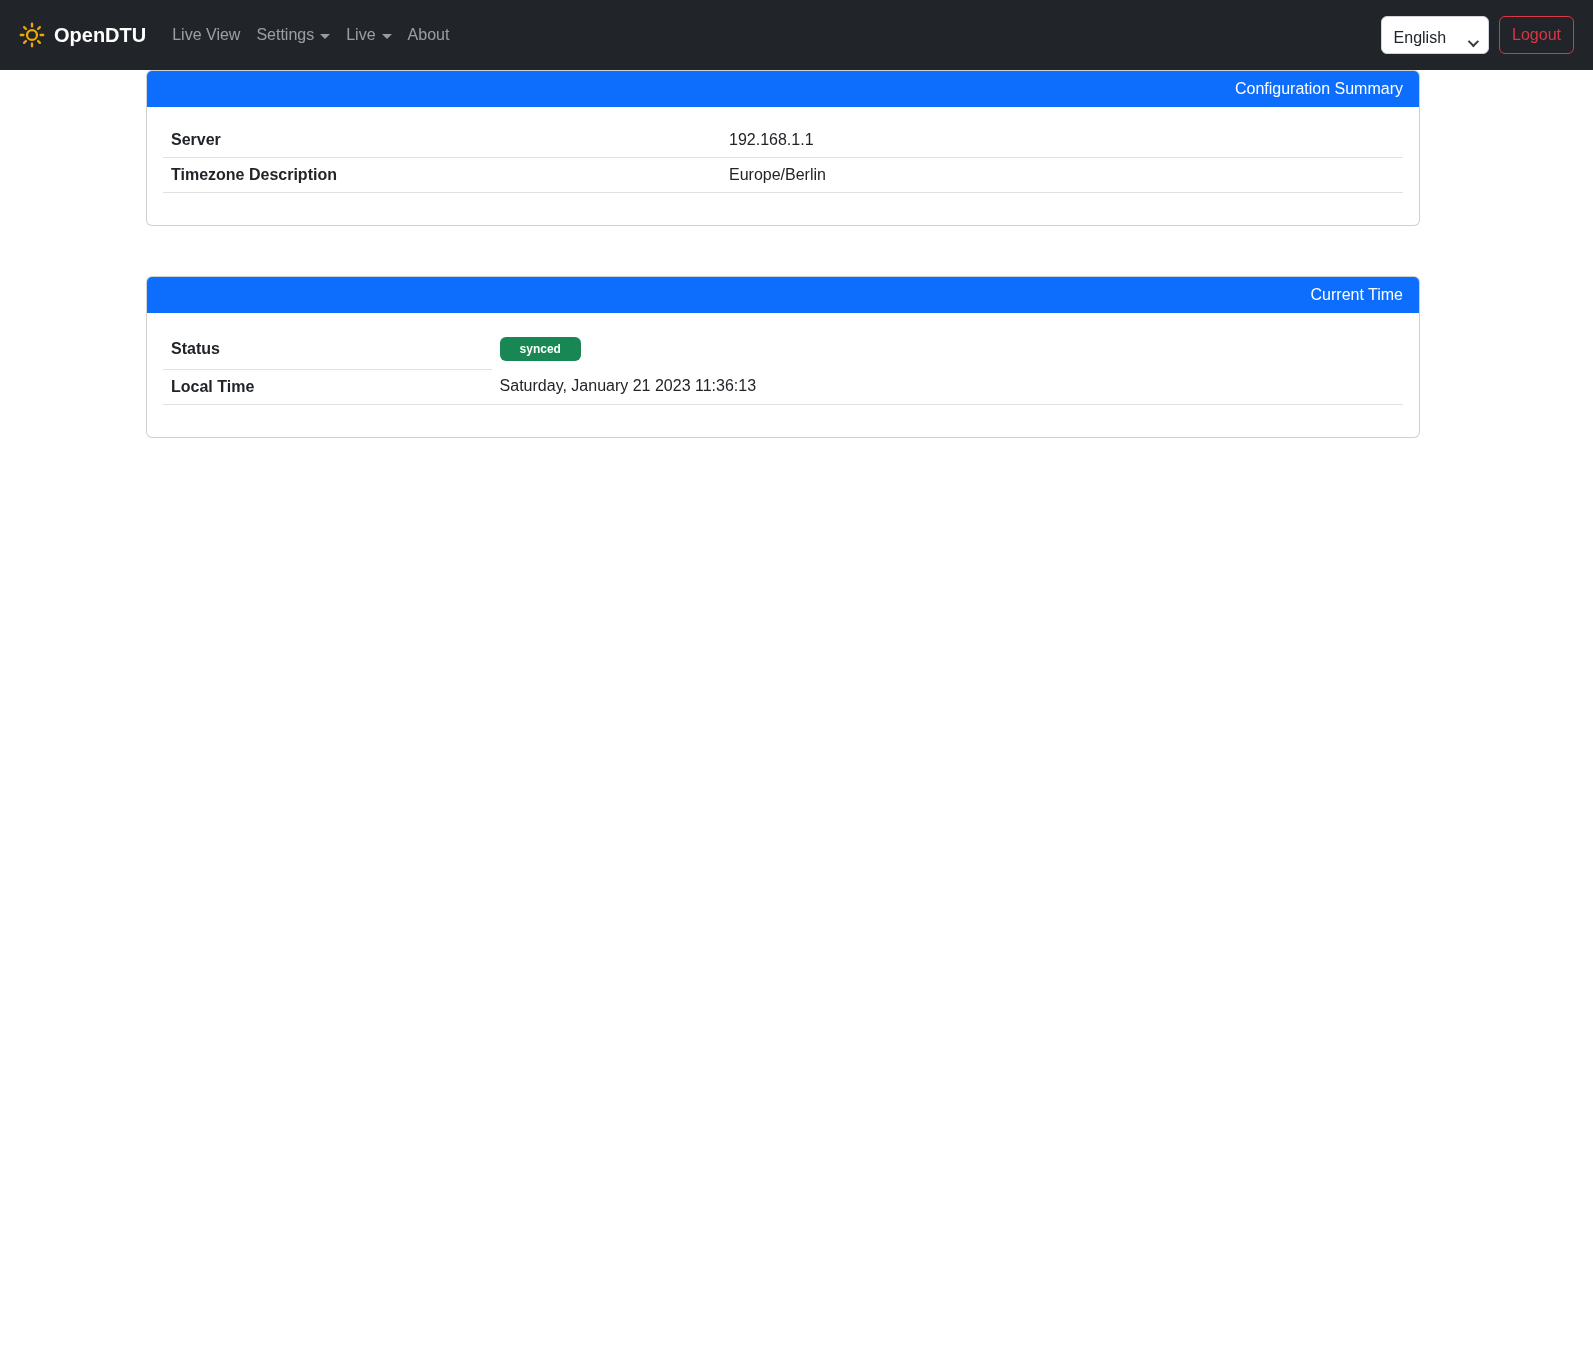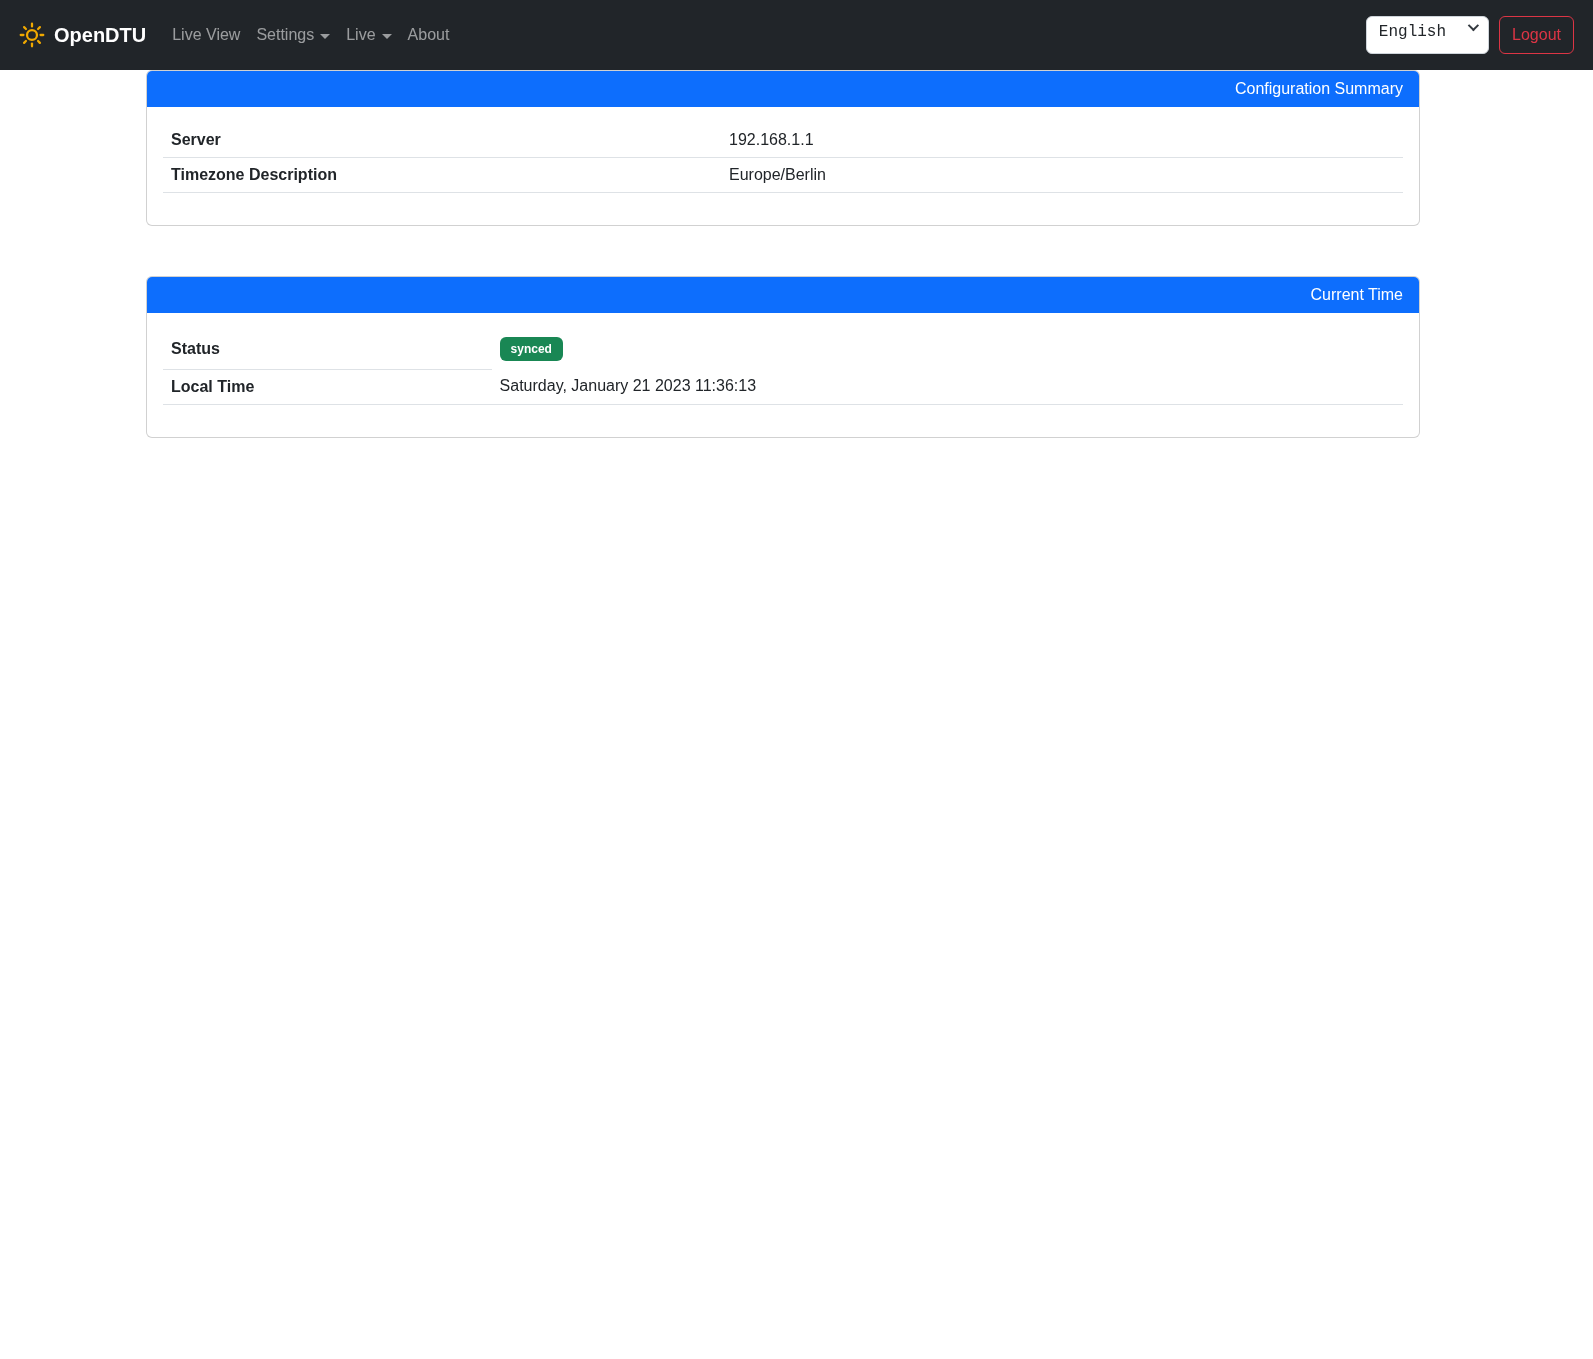--- a/index.html
+++ b/index.html
@@ -50,24 +50,23 @@
     display:inline-block;
     margin-top:2px;
   }
   .nav-right{margin-left:auto;display:flex;align-items:center;gap:10px;}
   .lang-select{
     background:#ffffff;
     border:1px solid #ced4da;
     border-radius:6px;
     height:38px;
     padding:6px 12px;
-    display:flex;align-items:flex-start;gap:22px;
+    display:flex;align-items:flex-end;gap:22px;
     font-size:16px;color:var(--text_dark);
     cursor:pointer;
-    font-family:Liberation Mono, monospace;
   }
   .select-chevron{
     width:8px;height:8px;
     border-right:2px solid #343a40;
     border-bottom:2px solid #343a40;
     transform:rotate(45deg) translateY(-2px);
     display:inline-block;
   }
   .logout-btn{
     background:transparent;
@@ -130,21 +129,21 @@
   .time-table th{width:26.5%;}
   .time-table td.no-border{border-bottom:none;vertical-align:top;}
   .time-table tr.status-row th{height:30px;}
   .badge-success{
     display:inline-block;
     background:var(--badge_success);
     color:#ffffff;
     font-size:12px;
     font-weight:700;
     line-height:1;
-    padding:6px 11px;
+    padding:6px 20px;
     border-radius:6px;
   }
 </style>
 </head>
 <body>
 
 <nav class="navbar">
   <a class="brand">
     <span style="display:flex;">
       <svg width="26" height="26" viewBox="0 0 24 24">

